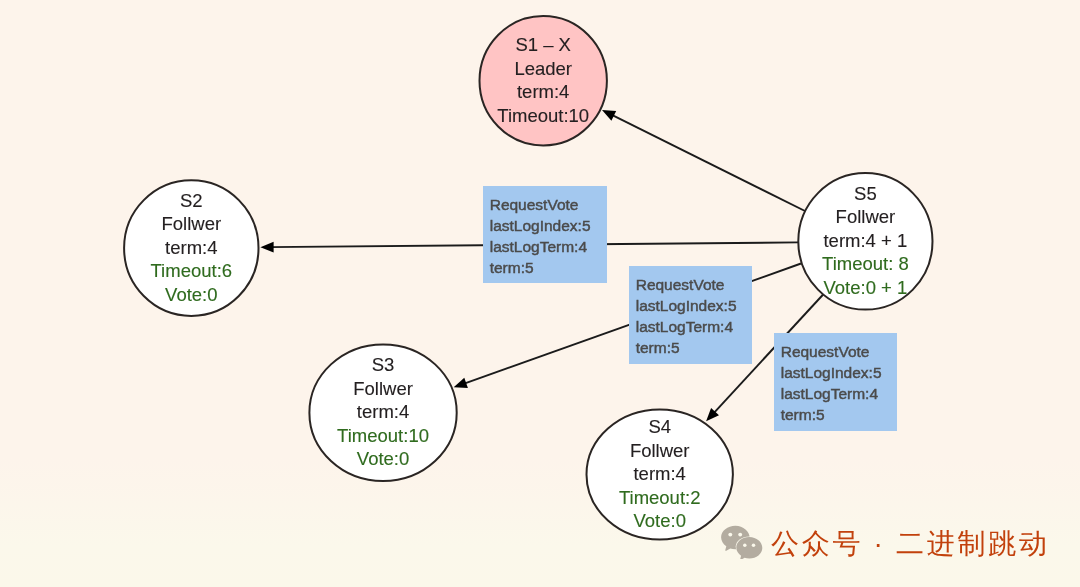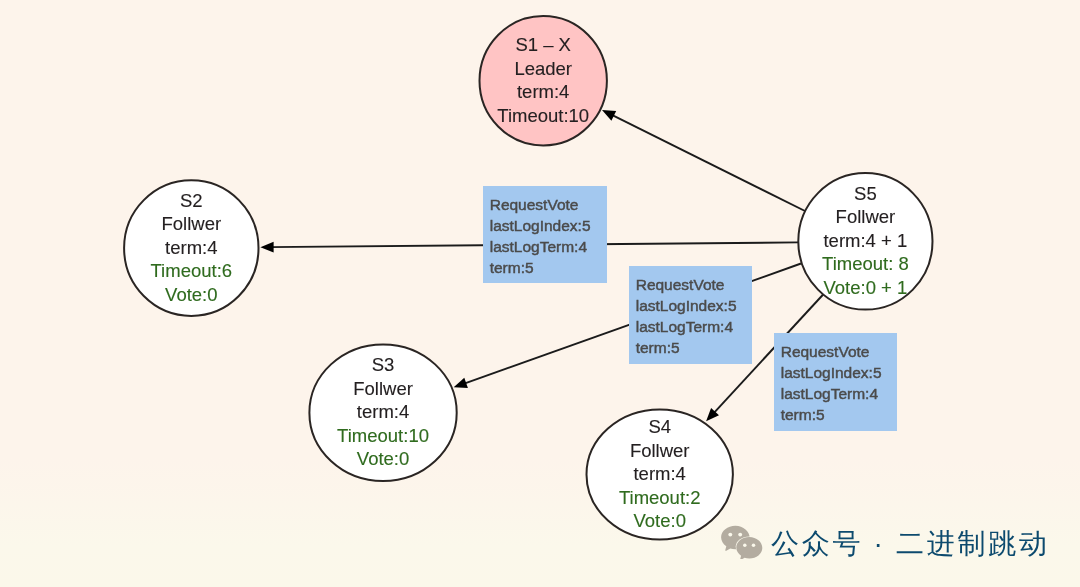--- a/index.html
+++ b/index.html
@@ -4,21 +4,21 @@
 <title>Raft Diagram</title>
 <style>
   html,body{margin:0;padding:0;}
   body{width:1080px;height:587px;background:linear-gradient(to bottom,#fdf4eb 0%,#fdf4eb 78%,#fcf6eb 86%,#fbf8eb 93%,#fbf8ea 100%);overflow:hidden;
        font-family:"Liberation Sans",sans-serif;}
   #stage{position:relative;width:1080px;height:587px;}
   svg.layer{position:absolute;left:0;top:0;width:1080px;height:587px;
           transform:translateZ(0);}
   #watermark{position:absolute;left:721px;top:525px;}
   #wm-icon{position:absolute;left:0;top:0;}
-  #wm-text{position:absolute;left:50px;top:5px;font-size:28px;color:#0c4a6e;
+  #wm-text{position:absolute;left:50px;top:5px;font-size:28px;color:#c2410c;
            transform:translateZ(0);
            letter-spacing:2.7px;font-family:"Liberation Sans",sans-serif;
            line-height:1;white-space:nowrap;}
 </style>
 </head>
 <body>
 
 <div id="stage">
   <svg class="layer" id="svg" viewBox="0 0 1080 587">
       <g>

